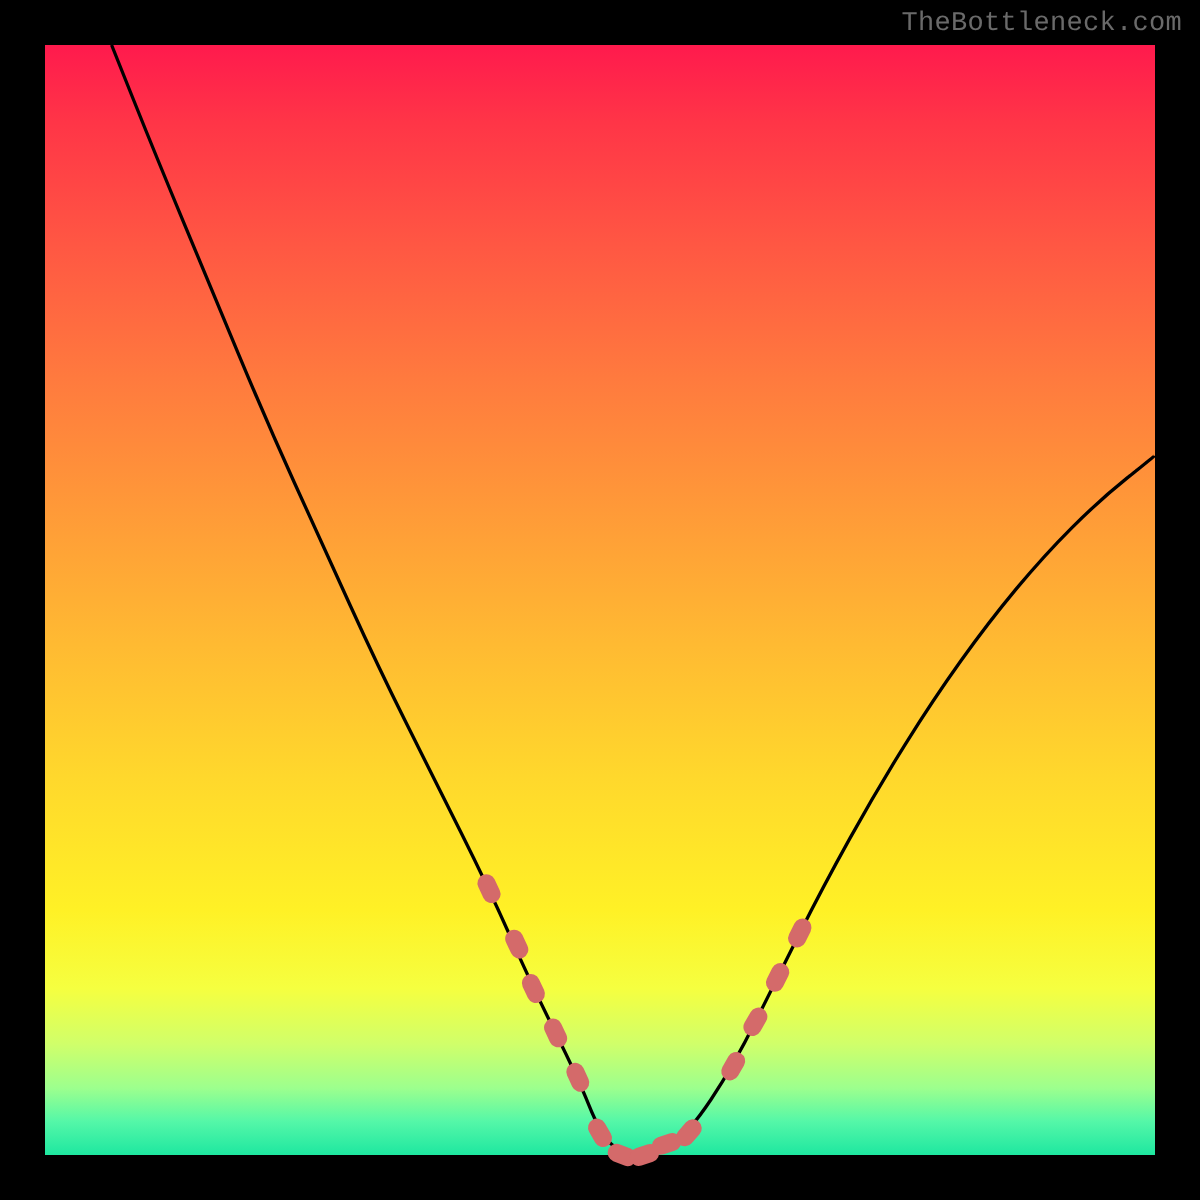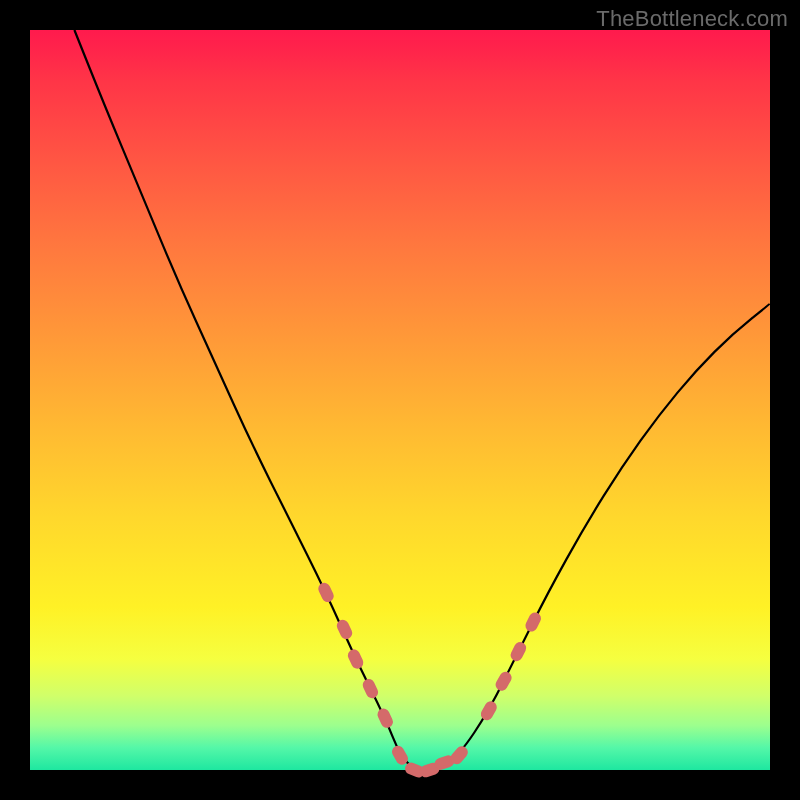--- a/index.html
+++ b/index.html
@@ -39,23 +39,24 @@
       #9cff8e 94%,
       #54f7a8 97%,
       #1ee7a0 100%
     );
   }
   .watermark {
     position: absolute;
     top: 6px;
     right: 12px;
     color: #6a6a6a;
-    font-size: 22px;
+    font-size: 18px;
     letter-spacing: 0.2px;
     user-select: none;
+    font-family: Liberation Mono, monospace;
   }
   svg.curve {
     position: absolute;
     left: 0;
     top: 0;
     width: 740px;
     height: 740px;
     overflow: visible;
   }
   .main-curve {

